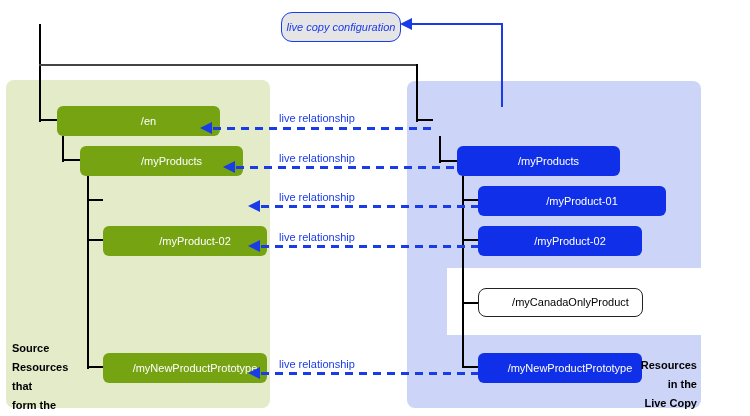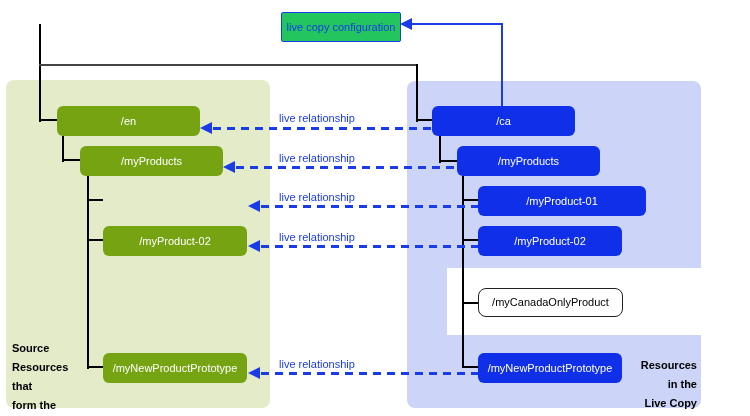--- a/index.html
+++ b/index.html
@@ -10,39 +10,39 @@
     --green-panel:#E4EBC9;
   }
   html,body{margin:0;padding:0;background:#ffffff;}
   body{font-family:"Liberation Sans", sans-serif;}
   .stage{position:relative;width:750px;height:416px;background:#ffffff;overflow:hidden;}
   .panel{position:absolute;border-radius:8px;}
   .panel.green{background:var(--green-panel);}
   .panel.blue{background:var(--blue-panel);}
   .cutout{position:absolute;background:#ffffff;}
   .node{position:absolute;height:30px;line-height:30px;border-radius:6px;
-        text-align:center;font-size:11px;color:#ffffff;white-space:nowrap;}
+        text-align:center;font-size:11px;color:#ffffff;white-space:nowrap;padding-left:20px;}
   .node.green{background:var(--green-box);}
   .node.bluebox{background:var(--blue-box);}
   .node.white{background:#ffffff;border:1.5px solid #222222;color:#000000;
         height:27px;line-height:27px;border-radius:8px;}
   .hline,.vline{position:absolute;background:#000000;}
   .hline{height:2px;}
   .vline{width:2px;}
   .grayline{background:#444444;}
   .blueline{background:var(--blue);}
   .dash{position:absolute;height:3px;
         background:repeating-linear-gradient(90deg,var(--blue) 0 8px,transparent 8px 14px);}
   .arrowhead{position:absolute;width:0;height:0;
         border-top:6px solid transparent;border-bottom:6px solid transparent;
         border-right:12px solid var(--blue);}
   .rel-label{position:absolute;width:120px;text-align:left;font-size:11px;color:var(--blue);}
   .configbox{position:absolute;left:281px;top:12px;width:118px;height:28px;line-height:28px;
-        border:1.5px solid var(--blue);border-radius:2px;background:#22c55e;color:var(--blue);
-        font-size:11px;text-align:center;white-space:nowrap;}
+        border:1.5px solid var(--blue);border-radius:11px;background:#e5e5e5;color:var(--blue);
+        font-size:11px;text-align:center;white-space:nowrap;font-style:italic;}
   .caption{position:absolute;font-size:11px;font-weight:bold;color:#000000;
         white-space:pre-line;line-height:19px;}
   .note{position:absolute;font-size:10.5px;color:#000000;white-space:pre-line;
         line-height:12.5px;text-align:right;}
 </style>
 </head>
 <body>
 
 <div class="stage">
 
@@ -74,21 +74,20 @@
   <div class="hline blueline" style="left:410px;top:23px;width:93px"></div>
   <div class="arrowhead" style="left:400px;top:18px"></div>
 
   <div class="configbox">live copy configuration</div>
 
   <div class="node green" style="left:57px;top:106px;width:143px">/en</div>
   <div class="node green" style="left:80px;top:146px;width:143px">/myProducts</div>
   <div class="node green" style="left:103px;top:226px;width:144px">/myProduct-02</div>
   <div class="node green" style="left:103px;top:353px;width:144px">/myNewProductPrototype</div>
 
-  <div class="node bluebox" style="left:432px;top:106px;width:143px">/ca</div>
   <div class="node bluebox" style="left:457px;top:146px;width:143px">/myProducts</div>
   <div class="node bluebox" style="left:478px;top:186px;width:168px">/myProduct-01</div>
   <div class="node bluebox" style="left:478px;top:226px;width:144px">/myProduct-02</div>
   <div class="node white" style="left:478px;top:288px;width:143px">/myCanadaOnlyProduct</div>
   <div class="node bluebox" style="left:478px;top:353px;width:144px">/myNewProductPrototype</div>
 
   <div class="dash" style="left:213px;top:127px;width:219px"></div>
   <div class="arrowhead" style="left:200px;top:122px"></div>
   <div class="rel-label" style="left:279px;top:112px">live relationship</div>
 

